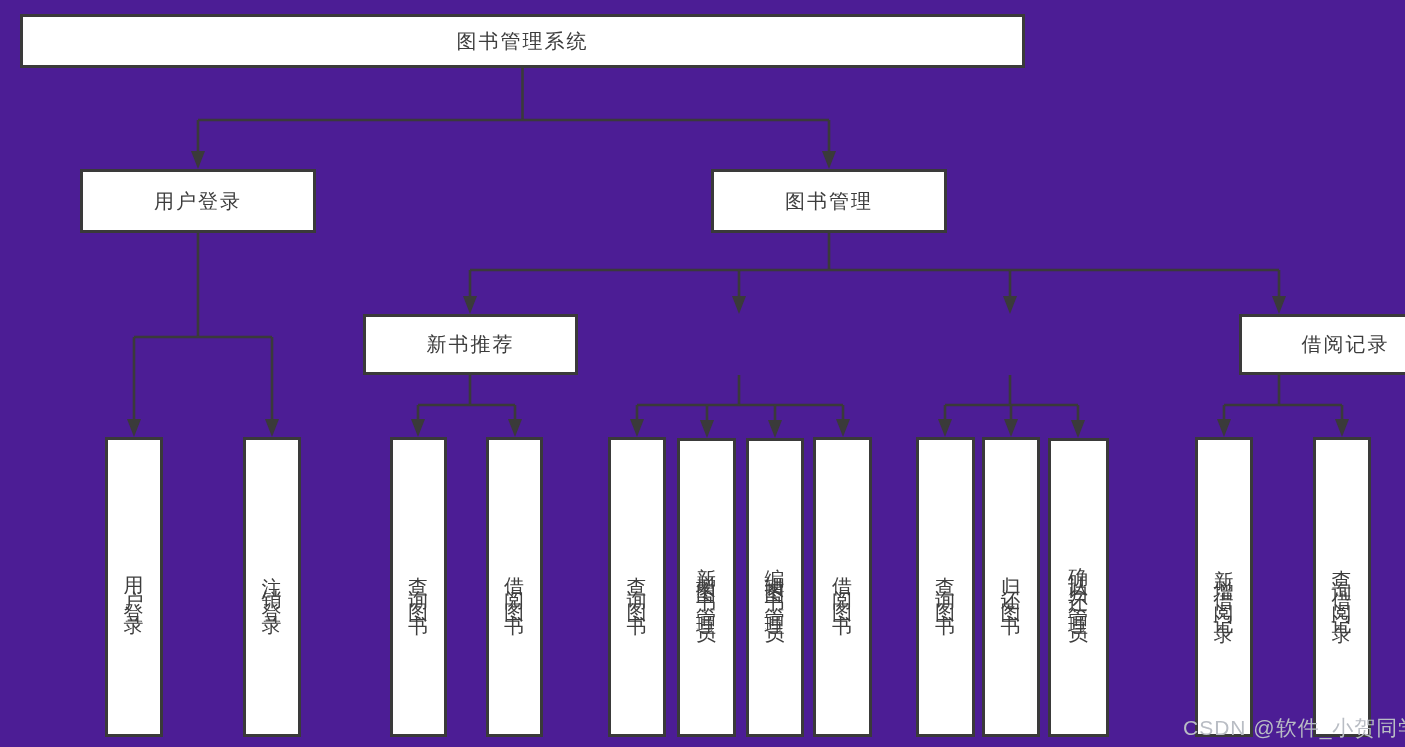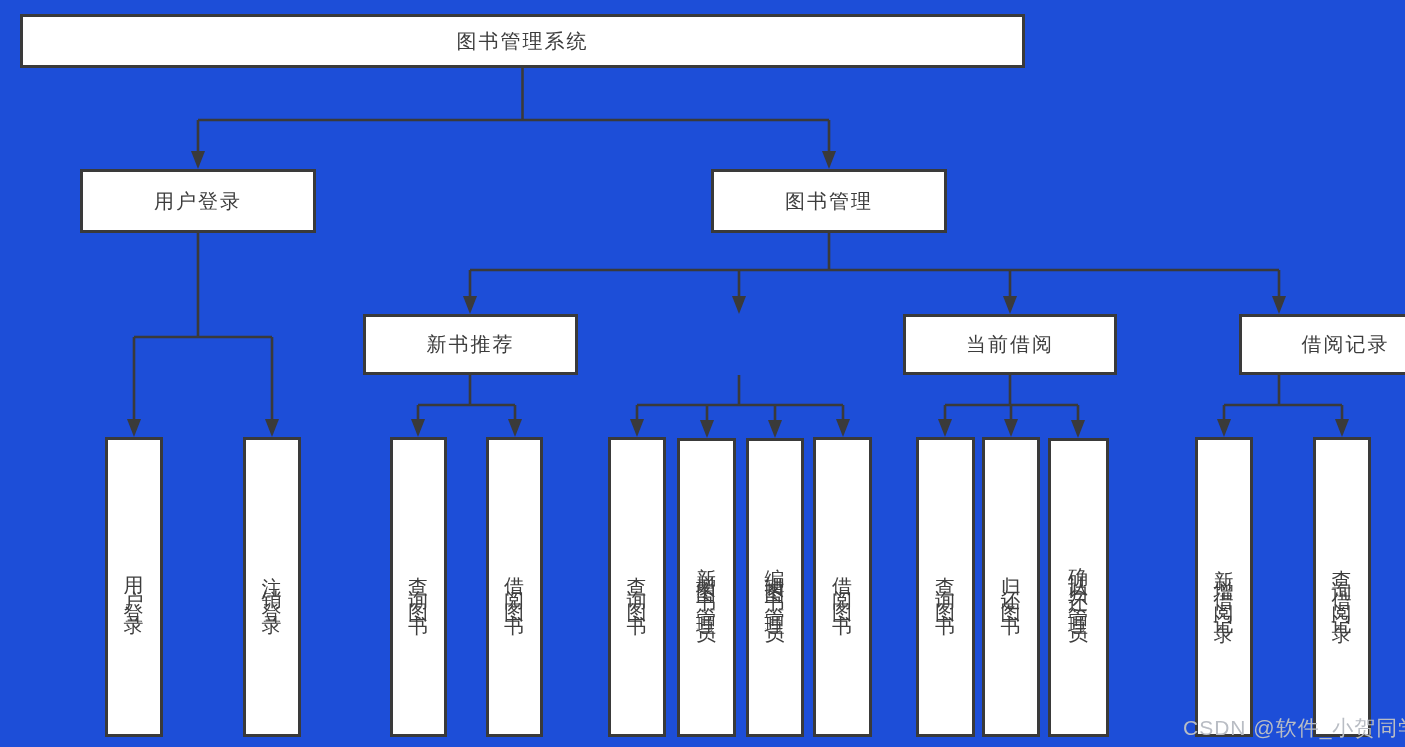--- a/index.html
+++ b/index.html
@@ -1,19 +1,19 @@
 <!DOCTYPE html>
 <html><head>
 <meta charset="utf-8">
 <style>
   html,body{margin:0;padding:0;background:#ffffff;}
   .canvas{
     position:relative;
     width:1405px;height:747px;
-    background:#1d4ed8;
+    background:#4c1d95;
     font-family:"Liberation Sans","DejaVu Sans",sans-serif;
     overflow:hidden;
   }
   svg.wires{position:absolute;left:0;top:0;width:1405px;height:747px;z-index:1;}
   .node{
     position:absolute;
     box-sizing:border-box;
     border:3px solid #3a3a3a;
     background:#ffffff;
     display:flex;
@@ -113,23 +113,20 @@
   <div class="node h" style="left:80px;top:169px;width:236px;height:64px">
     <span class="lbl">用户登录</span>
   </div>
   <div class="node h" style="left:363px;top:314px;width:215px;height:61px">
     <span class="lbl">新书推荐</span>
   </div>
 
   <div class="node h" style="left:711px;top:169px;width:236px;height:64px">
     <span class="lbl">图书管理</span>
   </div>
-  <div class="node h" style="left:903px;top:314px;width:214px;height:61px">
-    <span class="lbl">当前借阅</span>
-  </div>
   <div class="node h" style="left:1239px;top:314px;width:213px;height:61px">
     <span class="lbl">借阅记录</span>
   </div>
 
   <div class="node v" style="left:105px;top:437px;width:58px;height:300px">
     <span class="lbl">用户登录</span>
   </div>
   <div class="node v" style="left:243px;top:437px;width:58px;height:300px">
     <span class="lbl">注销登录</span>
   </div>

